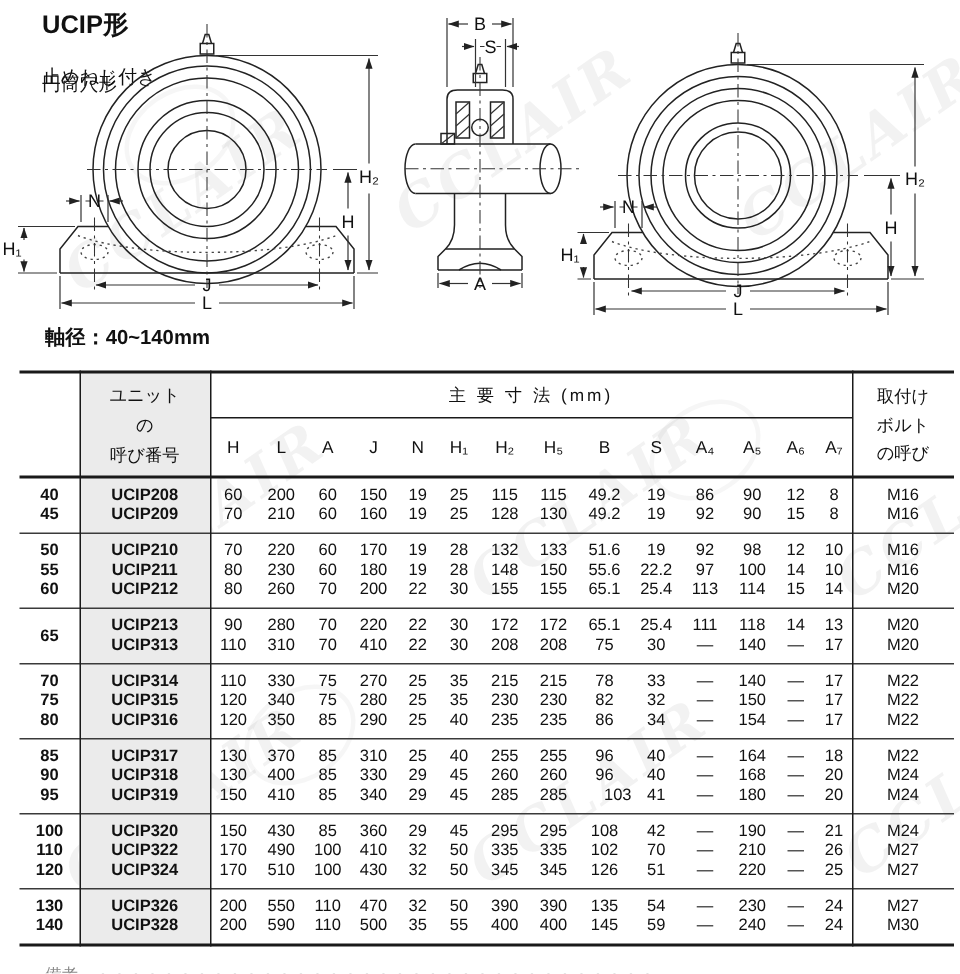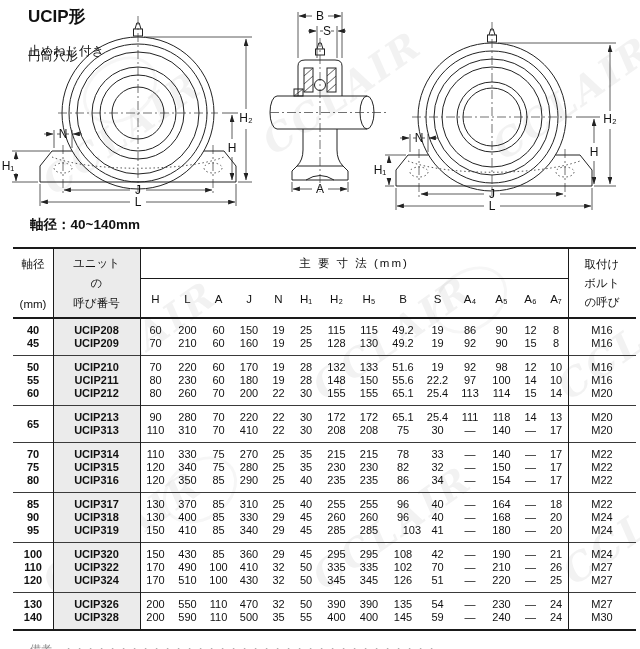--- a/index.html
+++ b/index.html
@@ -192,24 +192,20 @@
     </g>
   </svg>
 
   <div class="tbl">
     <div class="stripe"></div>
     <div class="vl" style="left:40px"></div>
     <div class="vl" style="left:127px"></div>
     <div class="vl" style="left:555px"></div>
 
     <div class="thead">
-      <div class="h-shaft">
-        <span>軸径</span>
-        <span>(mm)</span>
-      </div>
       <div class="h-unit">
         <span>ユニット</span>
         <span>の</span>
         <span>呼び番号</span>
       </div>
       <div class="h-dims-title">
         <span>主 要 寸 法 (mm)</span>
       </div>
       <div class="h-dims-letters" id="dimLetters">
           <span class="h-dim" style="width: 31px;">H</span>

